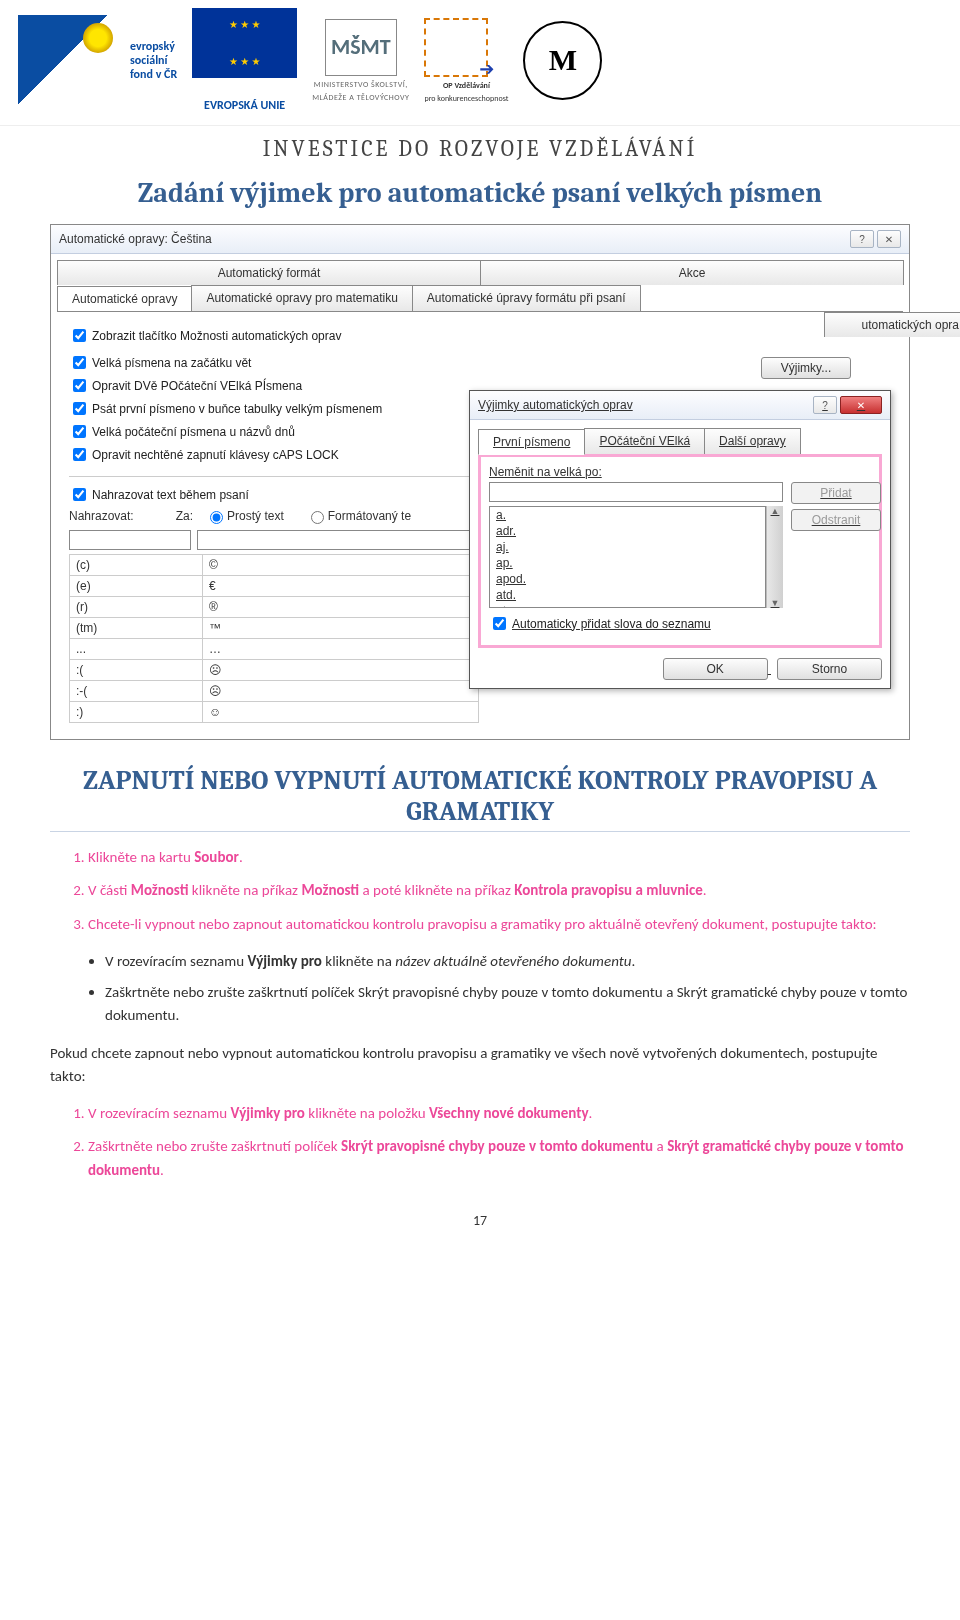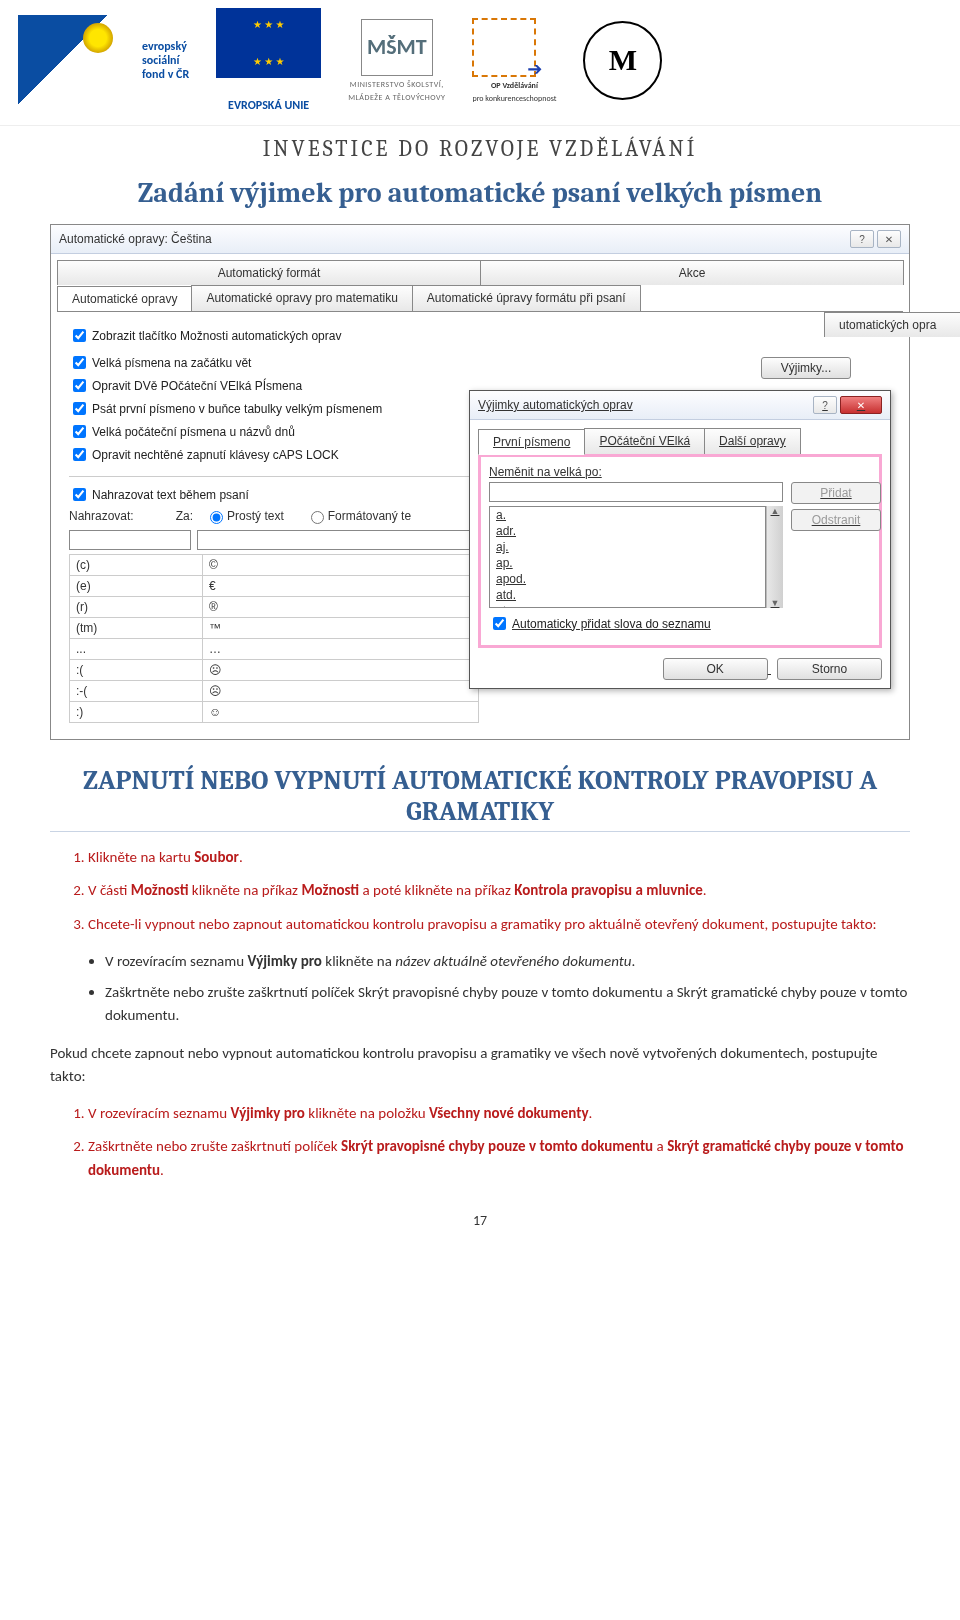--- a/index.html
+++ b/index.html
@@ -1,18 +1,18 @@
 <!DOCTYPE html>
 <html><head>
 <meta charset="utf-8">
 <style>
 body { margin:0; padding:0; font-family:Calibri, Arial, sans-serif; background:#fff; width:960px; color:#333; }
 .page { padding:0 50px 30px 50px; }
 .logobar { width:100%; height:125px; border-bottom:1px solid #eee; background:linear-gradient(#fff,#fff); }
-.logogrid { display:flex; align-items:center; padding:8px 10px; gap:27px; }
+.logogrid { display:flex; align-items:center; padding:8px 10px; gap:15px; }
 .logo-esf { width:105px; height:100px; background:#fff; display:flex; align-items:center; justify-content:center; }
 .esf-shape { width:90px; height:90px; background:linear-gradient(135deg,#0a4da2 0%,#0a4da2 50%,transparent 50%); position:relative; }
 .esf-shape::before { content:""; position:absolute; right:-5px; top:8px; width:30px; height:30px; border-radius:50%; background:radial-gradient(circle,#ffe600 40%,#d4a600 70%); }
 .logo-text { font-size:12px; color:#0a4da2; font-weight:bold; line-height:1.2; }
 .logo-eu { width:105px; height:70px; background:#003399; display:flex; align-items:center; justify-content:center; position:relative; }
 .logo-eu::before { content:"★ ★ ★"; color:#ffcc00; font-size:10px; position:absolute; top:10px; }
 .logo-eu::after { content:"★ ★ ★"; color:#ffcc00; font-size:10px; position:absolute; bottom:10px; }
 .logo-msmt { text-align:center; }
 .msmt-sq { width:70px; height:55px; border:1px solid #888; display:inline-flex; align-items:center; justify-content:center; font-size:22px; color:#546e7a; font-weight:bold; line-height:0.8; }
 .msmt-text { font-size:8px; color:#666; letter-spacing:0.5px; margin-top:3px; }
@@ -26,38 +26,38 @@
 h1, h2 { font-family:Cambria,"Times New Roman",serif; font-weight:bold; color:#365f91;text-align:center; }
 h1 { font-size:28px; margin:5px 0 15px; }
 h2 { font-size:27px; margin:25px 0 10px; border-bottom:1px solid #c9d4e4; padding-bottom:4px; }
 .window { border:1px solid #888; background:#fff; font-family:"Segoe UI",Tahoma,sans-serif; font-size:12px; position:relative; }
 .titlebar { background:linear-gradient(#fdfdff,#e8eef7); padding:5px 8px; display:flex; align-items:center; border-bottom:1px solid #c3cee0; }
 .titlebar .t { flex:1; }
 .winbtn { width:22px; height:16px; border:1px solid #a8b4c4; border-radius:2px; margin-left:3px; display:flex; align-items:center; justify-content:center; font-size:10px; background:linear-gradient(#fdfdfd,#e8e8e8); color:#555; }
 .winbtn.close { background:linear-gradient(#f08080,#c73030); color:#fff; border-color:#8b2222; width:40px; }
 .tabrow { display:flex; background:#fff; border-bottom:1px solid #aab; }
 .tabrow2 { display:flex; background:#fff; }
-.tab { padding:5px 14px; border:1px solid #888; border-bottom:none; margin-right:-1px; background:linear-gradient(#fdfdfd,#e8e8e8); cursor:default; font-size:12px; }
+.tab { padding:5px 14px; border:1px solid #888; border-bottom:none; margin-right:-1px; background:linear-gradient(#fdfdfd,#e8e8e8); cursor:default; font-size:12px;text-align:right; }
 .tab.active { background:#fff; border-bottom:1px solid #fff; position:relative; top:1px; }
 .pane { padding:10px 12px; }
 .cbrow { display:flex; align-items:center; margin:4px 0; font-size:12px; color:#222; }
 .cbrow input { margin-right:6px; }
 .btn { border:1px solid #888; background:linear-gradient(#fdfdfd,#e0e0e0); padding:3px 14px; border-radius:3px; font-size:12px; display:inline-block; text-align:center; min-width:60px; }
 .btn.dis { color:#9a9a9a; background:#f2f2f2; }
 .radio { display:inline-flex; align-items:center; margin-right:10px; }
 .radio input { margin-right:4px; }
 .inputbox { border:1px solid #888; height:18px; background:#fff; }
 .subtable { border:1px solid #888; width:100%; border-collapse:collapse; font-size:12px; }
 .subtable td { border:1px solid #ccc; padding:2px 6px; height:16px; }
 .small-dialog { position:absolute; right:18px; top:165px; width:420px; background:#fff; border:1px solid #555; box-shadow:2px 2px 6px rgba(0,0,0,0.3);text-decoration:underline; }
 .listbox { border:1px solid #888; height:100px; overflow:hidden; background:#fff; font-size:12px; }
 .listbox div { padding:1px 6px; }
 .scroll { width:16px; background:linear-gradient(90deg,#e8e8e8,#d0d0d0); border-left:1px solid #bbb; display:flex; flex-direction:column; align-items:center; justify-content:space-between; font-size:9px; color:#666; }
 ol { padding-left:38px; margin:14px 0; font-size:15px; line-height:1.55; }
-ol li { margin-bottom:10px; color:#b91c1c; }
+ol li { margin-bottom:10px; color:#ec4899; }
 ul.bullet { list-style:disc; padding-left:55px; margin:8px 0 14px; font-size:15px; line-height:1.55; }
 ul.bullet li { margin-bottom:8px; }
 .bodytext { font-size:15px; line-height:1.55; margin:10px 0; }
 .pagenum { text-align:center; font-size:14px; margin-top:30px; }
 </style>
 </head>
 <body>
 
 <div class="logobar">
   <div class="logogrid">

